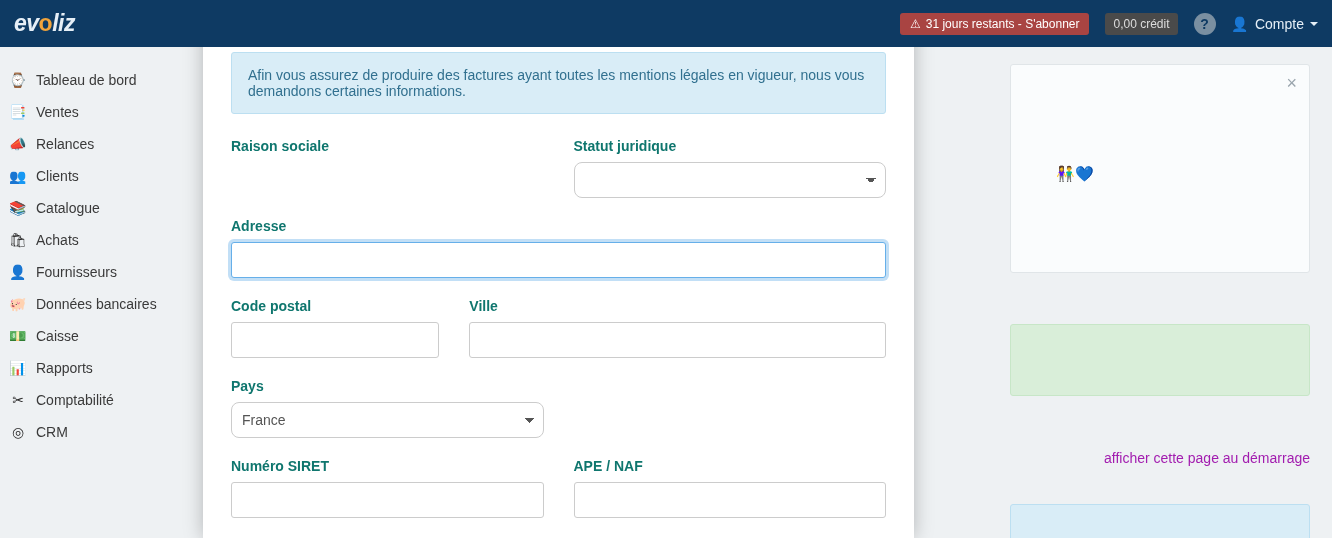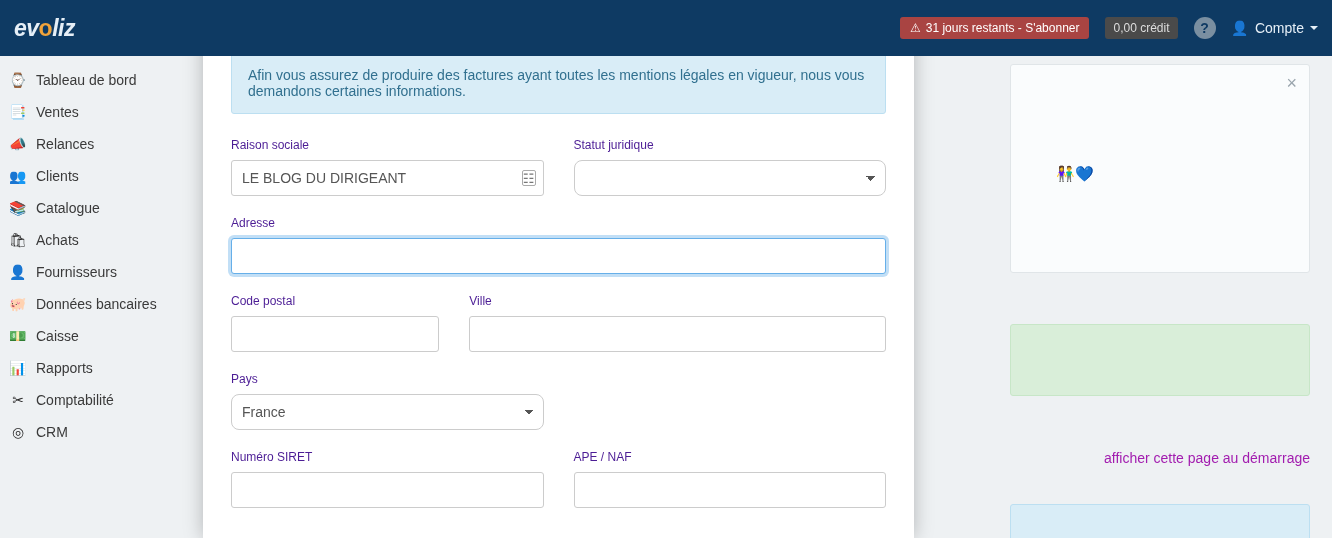--- a/index.html
+++ b/index.html
@@ -1,19 +1,19 @@
 <!DOCTYPE html>
 <html><head>
   <meta charset="utf-8">
   <style>
     * { margin: 0; padding: 0; box-sizing: border-box; }
     body { font-family: -apple-system, "Segoe UI", "Helvetica Neue", Arial, sans-serif; background: #eef1f3; width: 1332px; height: 538px; overflow: hidden; position: relative; color: #444; }
 
     
-    .header { height: 56px; background: #0e3a63; display: flex; align-items: center; padding: 16px 14px; position: relative; z-index: 50; text-align: center; }
+    .header { height: 47px; background: #0e3a63; display: flex; align-items: center; padding: 16px 14px; position: relative; z-index: 50; text-align: center; }
     .logo { font-size: 23px; font-weight: 700; color: #e6eff7; font-style: italic; letter-spacing: -0.5px; user-select: none; }
     .logo .accent { color: #f0a33b; font-style: normal; }
     .header-right { margin-left: auto; display: flex; align-items: center; gap: 16px; }
     .subscribe-badge { background: #a94442; color: #fff; font-size: 12px; padding: 4px 10px; border-radius: 3px; display: flex; align-items: center; gap: 5px; cursor: pointer; }
     .credit-badge { background: #4a4a4a; color: #ddd; font-size: 12px; padding: 4px 8px; border-radius: 3px; }
     .help-icon { width: 22px; height: 22px; border-radius: 50%; background: #7a8fa1; color: #0e3a63; display: flex; align-items: center; justify-content: center; font-weight: 700; font-size: 14px; cursor: pointer; }
     .account { color: #e6eff7; font-size: 14px; display: flex; align-items: center; gap: 6px; cursor: pointer; }
     .caret { display: inline-block; border-top: 4px solid #e6eff7; border-left: 4px solid transparent; border-right: 4px solid transparent; }
 
     
@@ -32,21 +32,21 @@
 
     
     .modal { position: absolute; left: 203px; top: 0; width: 711px; bottom: 0; background: #ffffff; box-shadow: 0 0 18px rgba(0,0,0,0.25); z-index: 40; padding: 52px 28px 0 28px; overflow: hidden; }
     .info-banner { background: #d9edf7; border: 1px solid #bcdff1; color: #31708f; padding: 14px 16px; border-radius: 3px; font-size: 14px; margin-bottom: 24px; }
 
     .form-row { display: flex; gap: 30px; margin-bottom: 20px; }
     .form-row > div { flex: 1; }
     .w-small { max-width: 255px; }
     .w-med { flex: 2 !important; }
 
-    label.form-label { display: block; font-size: 12px; font-weight: 400; color: #4c1d95; margin-bottom: 8px; }
+    label.form-label { display: block; font-size: 14px; font-weight: 700; color: #0f766e; margin-bottom: 8px; }
     .form-control { width: 100%; height: 36px; border: 1px solid #ccc; border-radius: 3px; padding: 6px 10px; font-size: 14px; color: #555; background: #fff; }
     select.form-control { appearance: none; background-image: linear-gradient(45deg, transparent 50%, #555 50%), linear-gradient(135deg, #555 50%, transparent 50%); background-position: right 14px top 15px, right 9px top 15px; background-size: 5px 5px, 5px 5px; background-repeat: no-repeat; border-radius: 8px; }
 
     .input-with-icon { position: relative; }
     .input-icon-right { position: absolute; right: 8px; top: 50%; transform: translateY(-50%); color: #777; font-size: 13px; pointer-events: none; border: 1px solid #aaa; border-radius: 2px; width: 14px; height: 16px; display: flex; align-items: center; justify-content: center; }
 
     .focused-input { border-color: #66afe9 !important; box-shadow: 0 0 0 3px rgba(102,175,233,0.4) !important; }
   </style>
 </head>
 <body>
@@ -131,24 +131,20 @@
   <div class="bg-card3"></div>
 </div>
 
 <div class="modal">
 
   <div class="info-banner">Afin vous assurez de produire des factures ayant toutes les mentions légales en vigueur, nous vous demandons certaines informations.</div>
 
   <div class="form-row">
     <div>
       <label class="form-label">Raison sociale</label>
-      <div class="input-with-icon">
-        <input type="text" class="form-control" value="LE BLOG DU DIRIGEANT" style="">
-        <span class="input-icon-right">☷</span>
-      </div>
     </div>
     <div>
       <label class="form-label">Statut juridique</label>
       <select class="form-control"><option></option></select>
     </div>
   </div>
 
   <div class="form-row">
     <div>
       <label class="form-label">Adresse</label>

